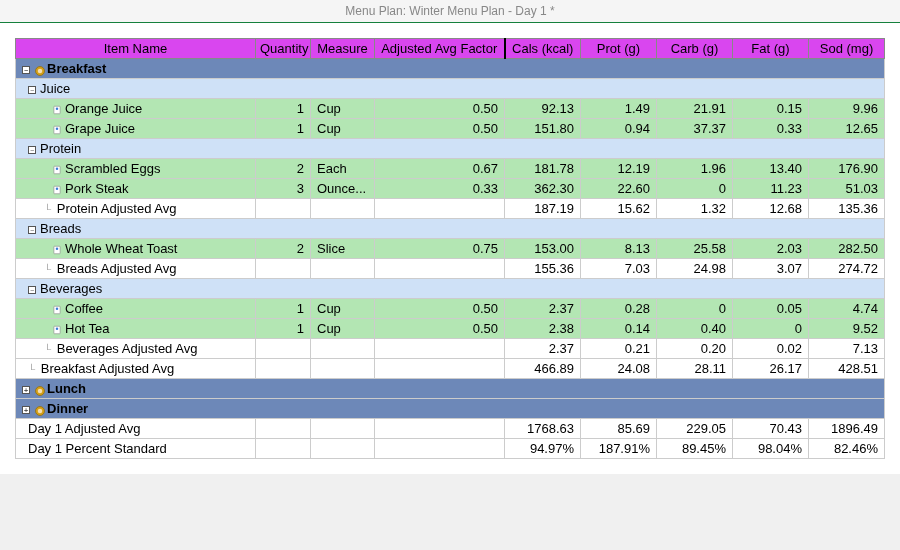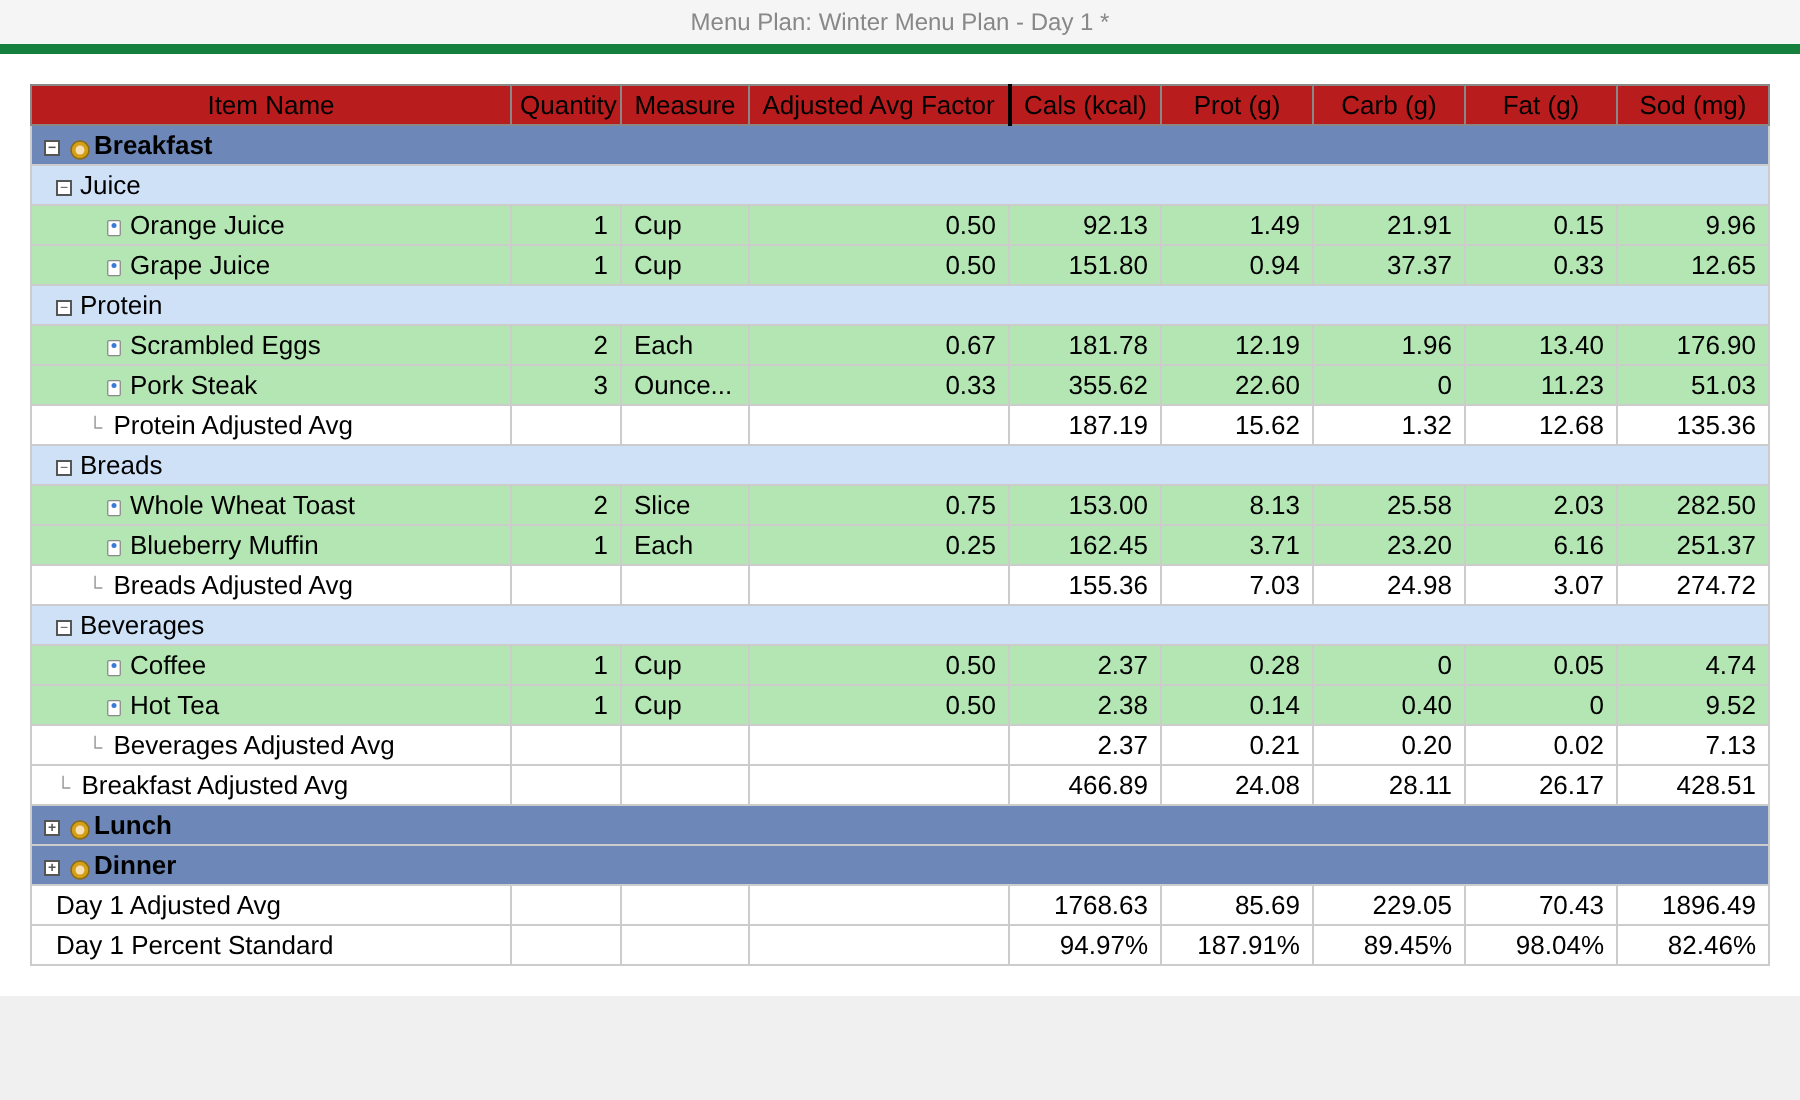--- a/index.html
+++ b/index.html
@@ -1,20 +1,20 @@
 <!DOCTYPE html>
 <html><head>
 <meta charset="utf-8">
 <style>
   * { box-sizing: border-box; margin: 0; padding: 0; }
   body { font-family: Arial, sans-serif; font-size: 13px; background: #f0f0f0; color: #000; }
-  .title-bar { background: #f5f5f5; border-bottom: 5px solid #15803d; padding: 4px 10px; color: #888; font-size: 12px; text-align: center; }
+  .title-bar { background: #f5f5f5; border-bottom: 1px solid #15803d; padding: 4px 10px; color: #888; font-size: 12px; text-align: center; }
   .content { padding: 15px; background: #fff; }
   table { width: 100%; border-collapse: collapse; table-layout: fixed; }
-  th { border: 1px solid #888; background: #b91c1c; font-weight: normal; padding: 2px 4px; text-align: center; white-space: nowrap; overflow: hidden; height: 17px; }
+  th { border: 1px solid #888; background: #d946ef; font-weight: normal; padding: 2px 4px; text-align: center; white-space: nowrap; overflow: hidden; height: 17px; }
   th.strong-right { border-right: 2px solid #000; margin-top: 15px; }
   td { border: 1px solid #ccc; padding: 1px 6px; height: 20px; white-space: nowrap; overflow: hidden; text-overflow: ellipsis; }
   td.num { text-align: right; }
   .row-meal { background: #6d88b8; color: #000; font-weight: bold; }
   .row-group { background: #cfe1f7; }
   .row-item { background: #b3e6b3; }
   .row-avg { background: #fff; }
   .indent-1 { padding-left: 12px; }
   .indent-2 { padding-left: 28px; }
   .indent-3 { padding-left: 36px; margin-left: 38px; }
@@ -115,21 +115,21 @@
           <td class="num">176.90</td>
         </tr>
         <tr class="row-item">
           <td class="indent-3"><span class="ic"><svg viewBox="0 0 16 16" width="10" height="10">
                 <rect x="3" y="2" width="10" height="12" rx="1" fill="#fff" stroke="#888" stroke-width="1"></rect>
                 <circle cx="8" cy="6" r="2" fill="#3a7bd5"></circle>
               </svg></span>Pork Steak</td>
           <td class="num">3</td>
           <td>Ounce...</td>
           <td class="num">0.33</td>
-          <td class="num">355.62</td>
+          <td class="num">362.30</td>
           <td class="num">22.60</td>
           <td class="num">0</td>
           <td class="num">11.23</td>
           <td class="num">51.03</td>
         </tr>
         <tr class="row-avg">
           <td class="indent-2"><span class="tree">└</span> Protein Adjusted Avg</td>
           <td></td>
           <td></td>
           <td></td>
@@ -149,34 +149,20 @@
               </svg></span>Whole Wheat Toast</td>
           <td class="num">2</td>
           <td>Slice</td>
           <td class="num">0.75</td>
           <td class="num">153.00</td>
           <td class="num">8.13</td>
           <td class="num">25.58</td>
           <td class="num">2.03</td>
           <td class="num">282.50</td>
         </tr>
-        <tr class="row-item">
-          <td class="indent-3"><span class="ic"><svg viewBox="0 0 16 16" width="10" height="10">
-                <rect x="3" y="2" width="10" height="12" rx="1" fill="#fff" stroke="#888" stroke-width="1"></rect>
-                <circle cx="8" cy="6" r="2" fill="#3a7bd5"></circle>
-              </svg></span>Blueberry Muffin</td>
-          <td class="num">1</td>
-          <td>Each</td>
-          <td class="num">0.25</td>
-          <td class="num">162.45</td>
-          <td class="num">3.71</td>
-          <td class="num">23.20</td>
-          <td class="num">6.16</td>
-          <td class="num">251.37</td>
-        </tr>
         <tr class="row-avg">
           <td class="indent-2"><span class="tree">└</span> Breads Adjusted Avg</td>
           <td></td>
           <td></td>
           <td></td>
           <td class="num">155.36</td>
           <td class="num">7.03</td>
           <td class="num">24.98</td>
           <td class="num">3.07</td>
           <td class="num">274.72</td>

